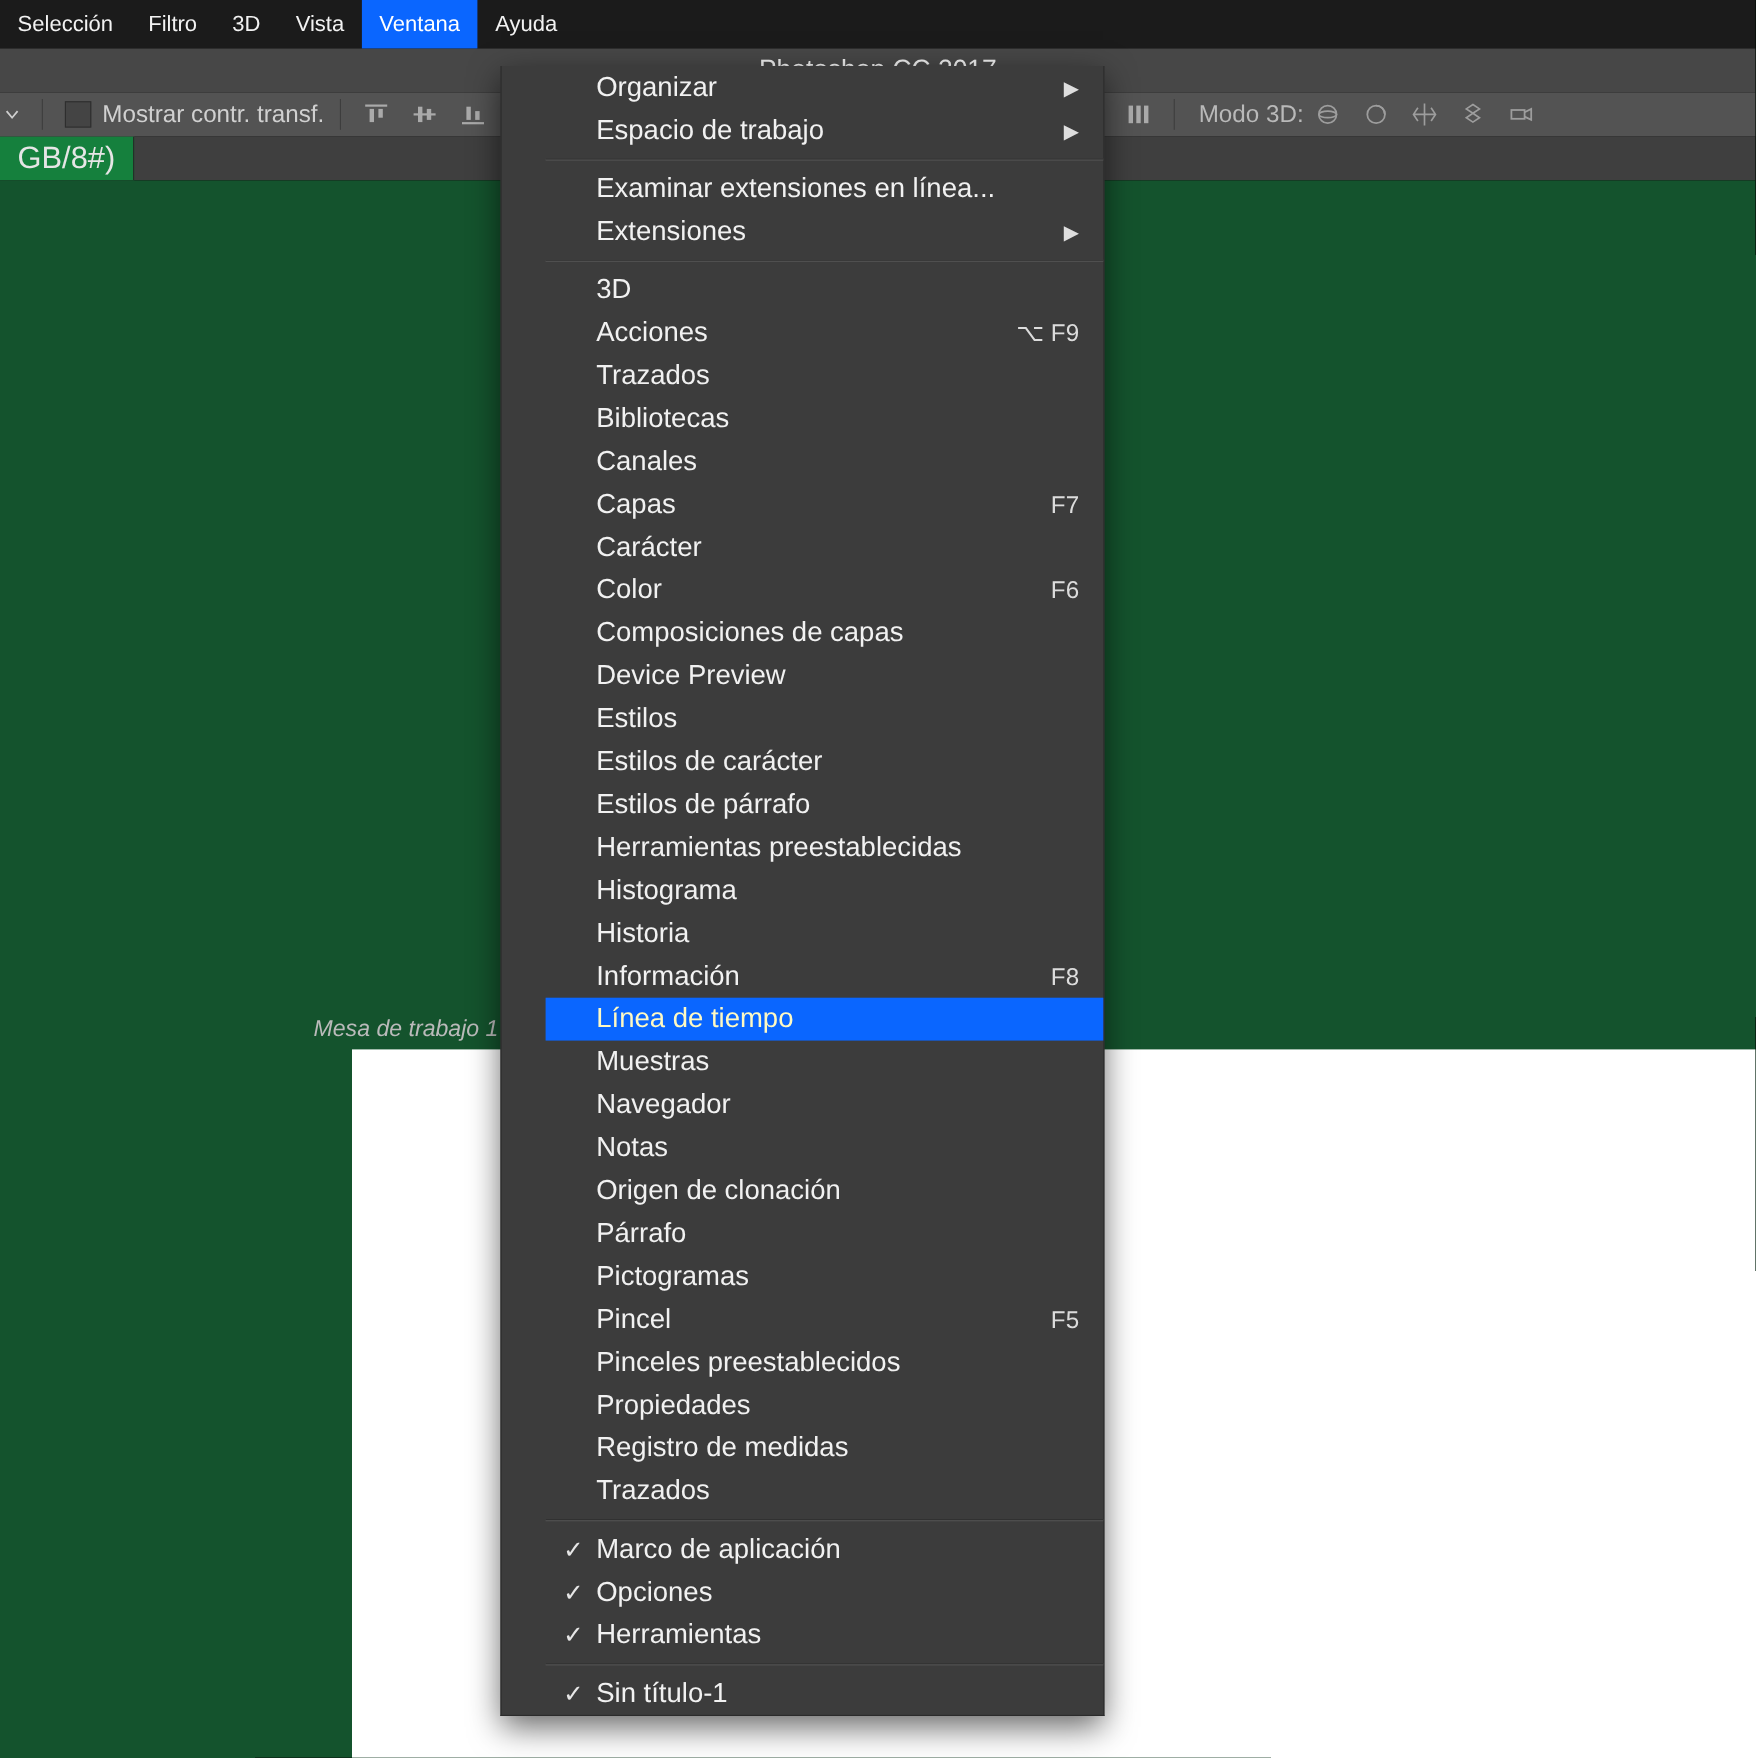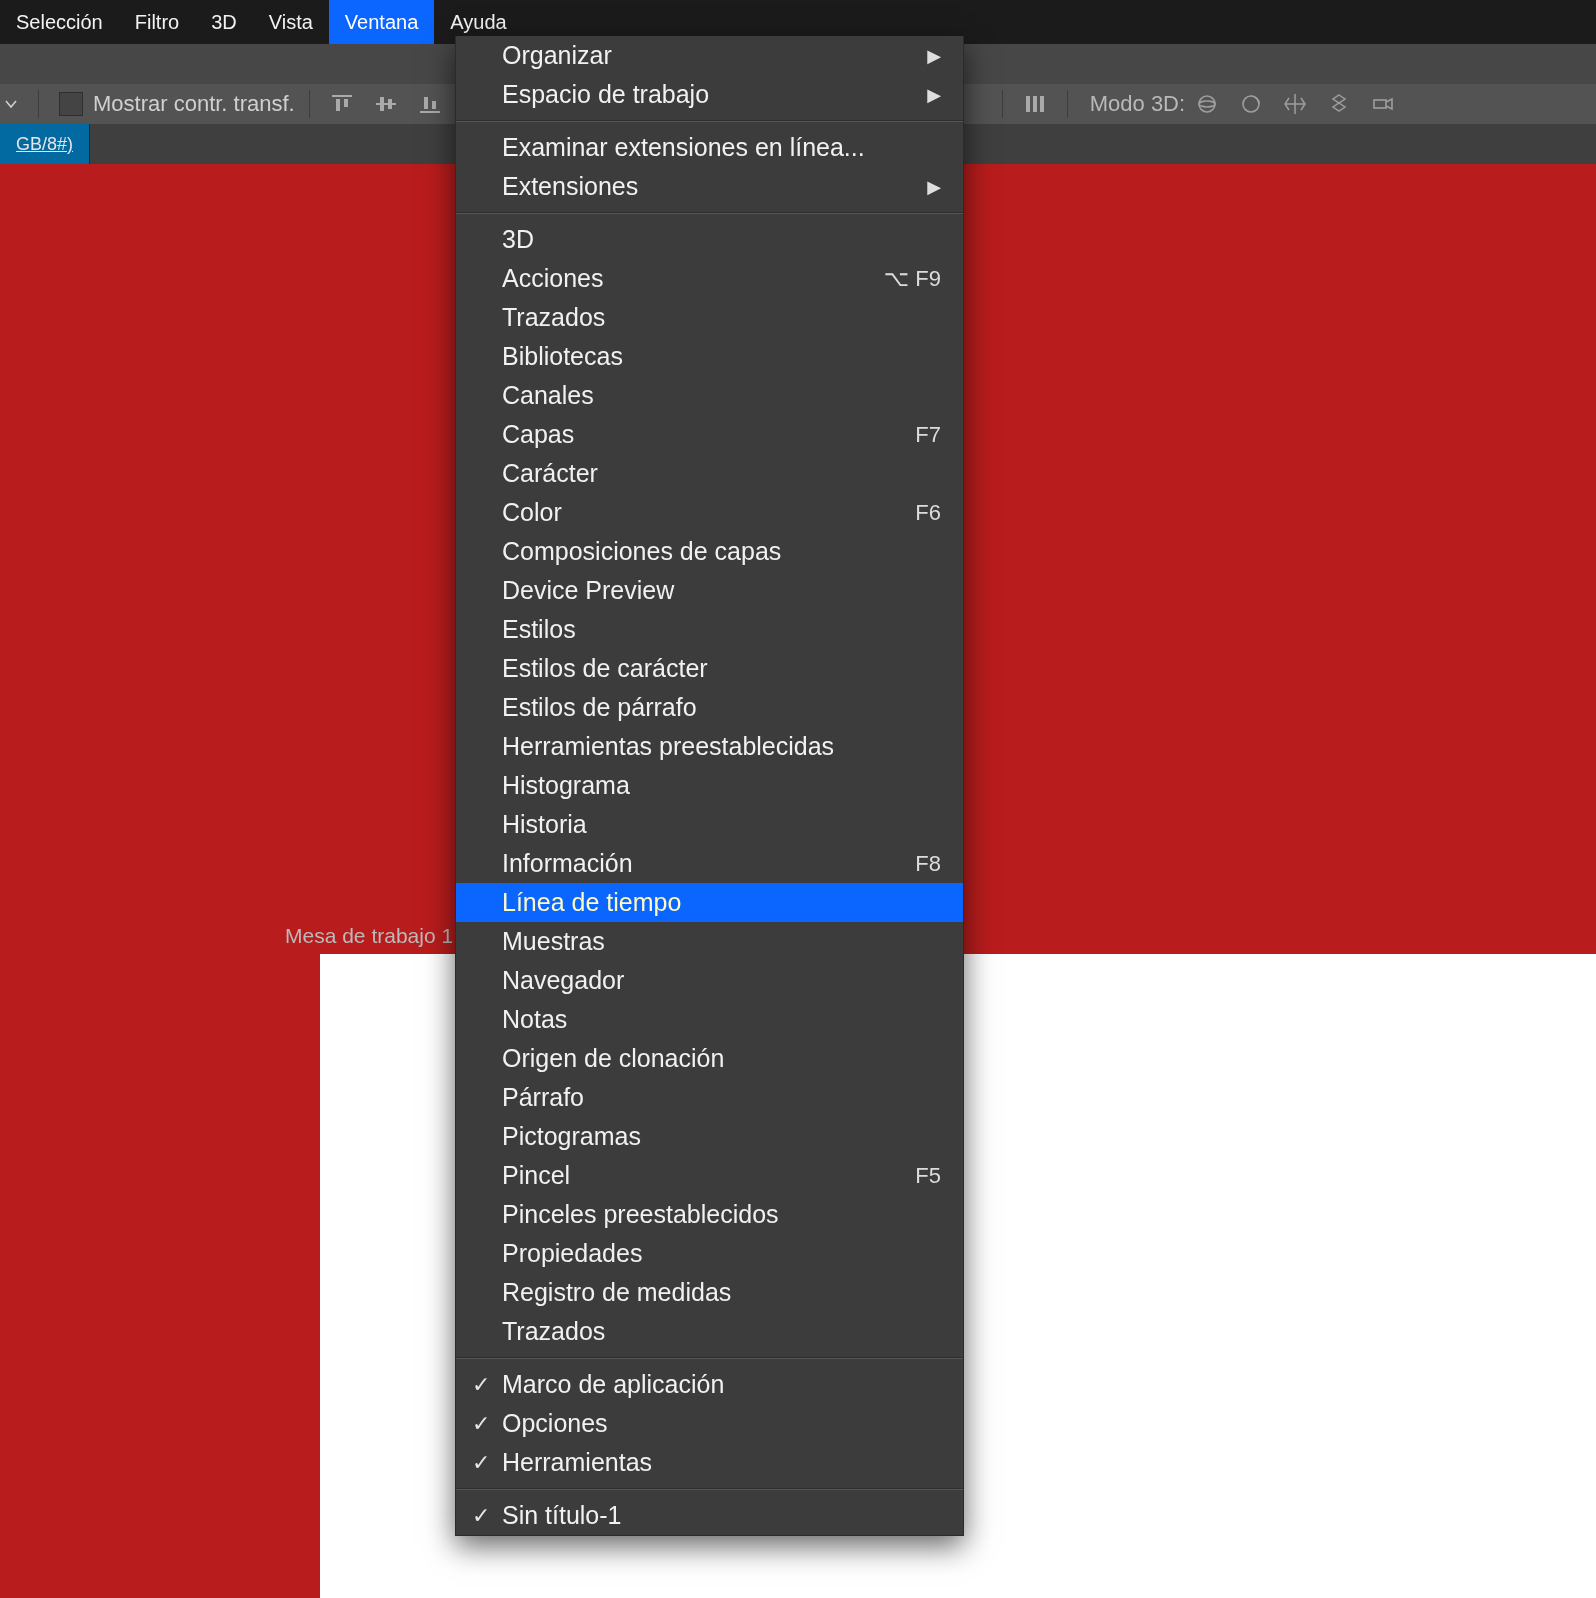--- a/index.html
+++ b/index.html
@@ -8,26 +8,26 @@
   .menubar .mitem.active{background:#0a66ff;color:#fff;}
   .titlebar{height:40px;background:#474747;display:flex;align-items:center;justify-content:center;font-size:24px;color:#f0f0f0;}
   .optionsbar{height:40px;background:#535353;display:flex;align-items:center;font-size:22px;color:#cfcfcf;position:relative;}
   .ob-dd{width:22px;height:22px;margin:0 6px 0 0;display:flex;align-items:center;justify-content:center;}
   .ob-check{width:22px;height:22px;border:1px solid #2e2e2e;background:#444;margin:0 10px 0 10px;}
   .ob-sep{width:1px;height:28px;background:#3d3d3d;margin:0 10px;}
   .ob-icon{width:28px;height:28px;margin:0 8px;opacity:.7;display:flex;align-items:center;justify-content:center;}
   .ob-label{color:#d0d0d0;white-space:nowrap;}
   .ob-3d{color:#b9b9b9;margin-left:12px;}
   .tabbar{height:40px;background:#3f3f3f;display:flex;align-items:center;}
-  .doc-tab{height:100%;background:#0369a1;border-right:1px solid #262626;display:flex;align-items:center;padding:0 16px;font-size:18px;color:#e6e6e6;text-decoration:underline;}
-  .workarea{position:relative;height:calc(1598px - 44px - 40px - 40px - 40px);background:#b91c1c;}
+  .doc-tab{height:100%;background:#15803d;border-right:1px solid #262626;display:flex;align-items:center;padding:0 16px;font-size:28px;color:#e6e6e6;}
+  .workarea{position:relative;height:calc(1598px - 44px - 40px - 40px - 40px);background:#14532d;font-style:italic;}
   .art-label{position:absolute;left:285px;top:760px;font-size:21px;color:#bababa;}
   .artboard{position:absolute;left:320px;top:790px;width:1276px;height:644px;background:#fff;}
   
-  .dropdown{position:absolute;left:455px;top:36px;width:507px;background:#3c3c3c;box-shadow:0 10px 28px rgba(0,0,0,.6);font-size:25px;color:#f1f1f1;border:1px solid #2b2b2b;border-top:none;}
+  .dropdown{position:absolute;left:455px;top:60px;width:507px;background:#3c3c3c;box-shadow:0 10px 28px rgba(0,0,0,.6);font-size:25px;color:#f1f1f1;border:1px solid #2b2b2b;border-top:none;padding-left:40px;}
   .dd-row{display:flex;align-items:center;height:39px;padding:0 22px 0 46px;position:relative;white-space:nowrap;}
   .dd-row .shortcut{margin-left:auto;font-size:22px;color:#dcdcdc;}
   .dd-row .sub-arrow{margin-left:auto;font-size:18px;color:#dedede;}
   .dd-row.hl{background:#0a66ff;color:#fef9c3;}
   .dd-sep{height:1px;background:#555;border-top:1px solid #2e2e2e;margin:6px 0;}
   .dd-row .check{position:absolute;left:16px;font-size:22px;color:#e7e7e7;}
   svg{display:block;}
 </style>
 </head>
 <body>

